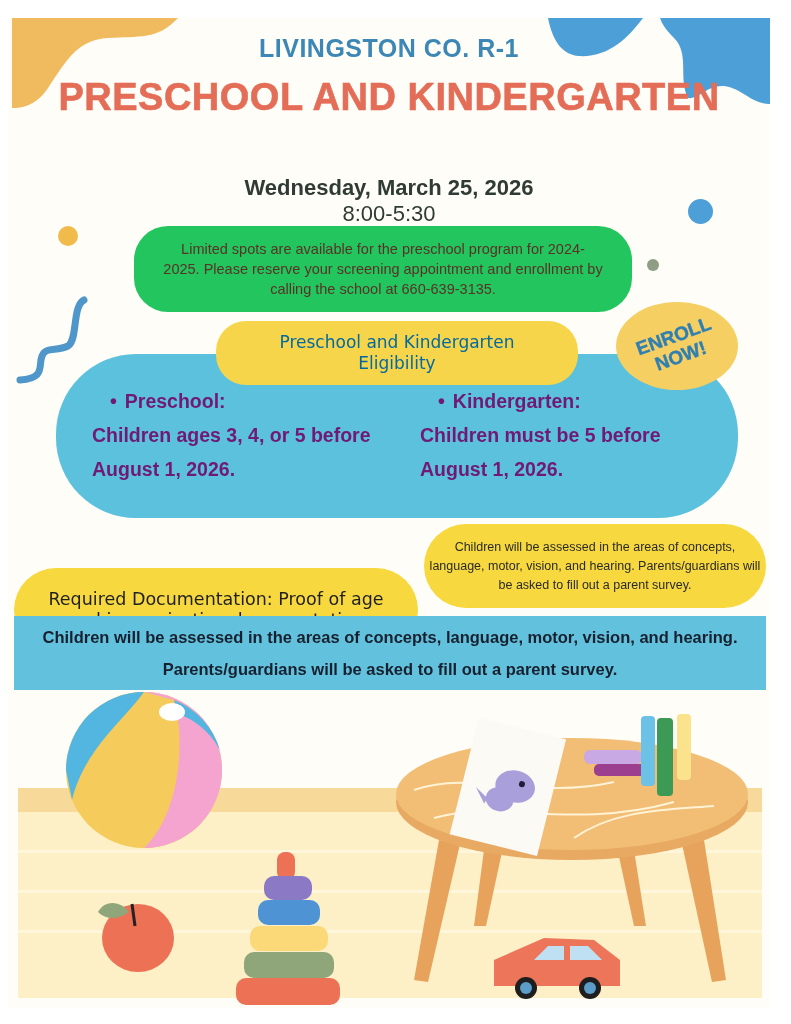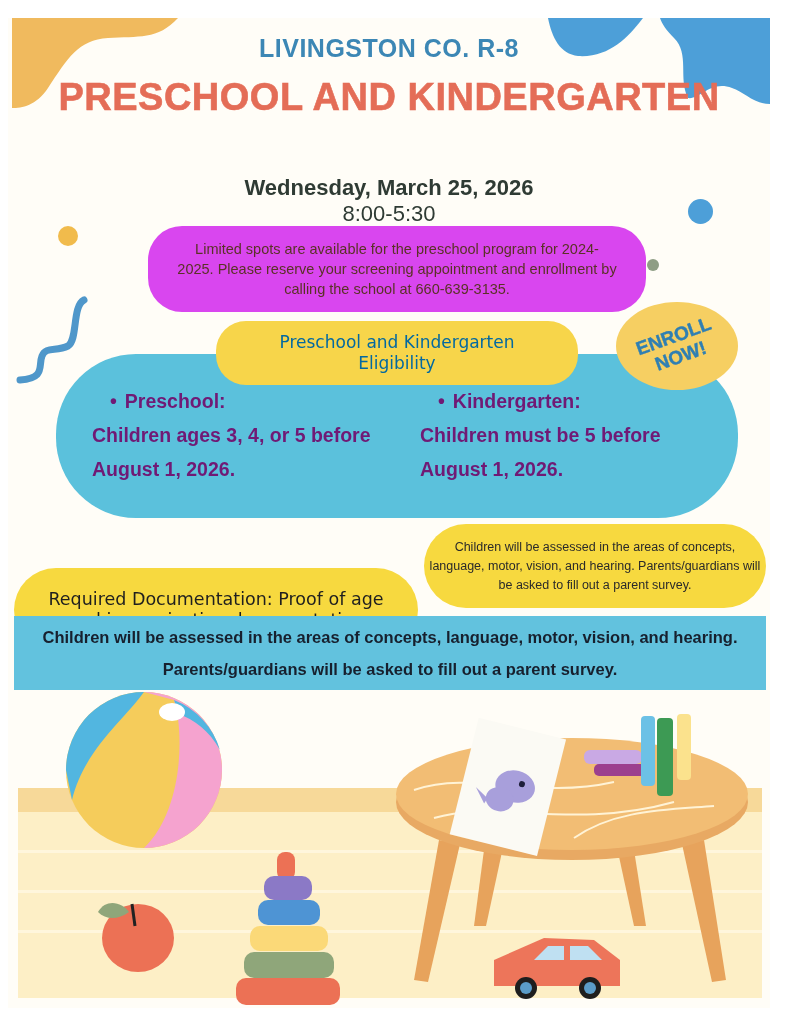--- a/index.html
+++ b/index.html
@@ -34,22 +34,22 @@
   .event-date {
     position: absolute; left: 0; width: 762px; top: 157px; text-align: center;
     color: #2f3b34; font-weight: 700; font-size: 22px;
   }
   .event-time {
     position: absolute; left: 0; width: 762px; top: 183px; text-align: center;
     color: #2f3b34; font-weight: 400; font-size: 22px;
   }
 
   .pill-orange {
-    position: absolute; left: 140px; top: 208px; width: 498px; height: 86px;
-    background: #d946ef; border-radius: 34px;
+    position: absolute; left: 126px; top: 208px; width: 498px; height: 86px;
+    background: #22c55e; border-radius: 34px;
     display: flex; align-items: center; justify-content: center; text-align: center;
     color: #5a3226; font-size: 14.5px; line-height: 20px;
   }
   .pill-orange span { display: block; width: 440px; }
 
   .eligibility-heading {
     position: absolute; left: 208px; top: 303px; width: 362px; height: 64px;
     background: #f7d54a; border-radius: 30px;
     display: flex; align-items: center; justify-content: center; text-align: center;
     font-family: "DejaVu Sans", sans-serif; font-size: 17px; line-height: 21px; color: #0369a1;
@@ -123,21 +123,21 @@
     <path d="M0 0 H110 V86 C94 86 84 74 72 70 C50 62 40 82 28 80 C18 60 30 36 14 20 C6 12 2 6 0 0 Z" fill="#4d9fd8"></path>
   </svg>
 
   <div class="abs" style="left:50px;top:208px;width:20px;height:20px;border-radius:50%;background:#f1bb4c;"></div>
   <div class="abs" style="left:680px;top:181px;width:25px;height:25px;border-radius:50%;background:#4d9fd8;"></div>
   <div class="abs" style="left:639px;top:241px;width:12px;height:12px;border-radius:50%;background:#8e9d84;"></div>
   <svg class="abs" style="left:4px;top:272px;" width="80" height="100" viewBox="0 0 80 100">
     <path d="M72 10 C60 16 66 50 56 56 C44 62 34 56 30 66 C26 76 34 88 8 90" stroke="#4f97ca" stroke-width="7" fill="none" stroke-linecap="round"></path>
   </svg>
 
-  <div class="org-name">LIVINGSTON CO. R-8</div>
+  <div class="org-name">LIVINGSTON CO. R-1</div>
   <div class="title-line title-1">PRESCHOOL AND KINDERGARTEN</div>
 
   <div class="event-date">Wednesday, March 25, 2026</div>
   <div class="event-time">8:00-5:30</div>
 
   <div class="pill-orange">
     <span>Limited spots are available for the preschool program for 2024-2025. Please reserve your screening appointment and enrollment by calling the school at 660-639-3135.</span>
   </div>
 
   <div class="eligibility-heading">

